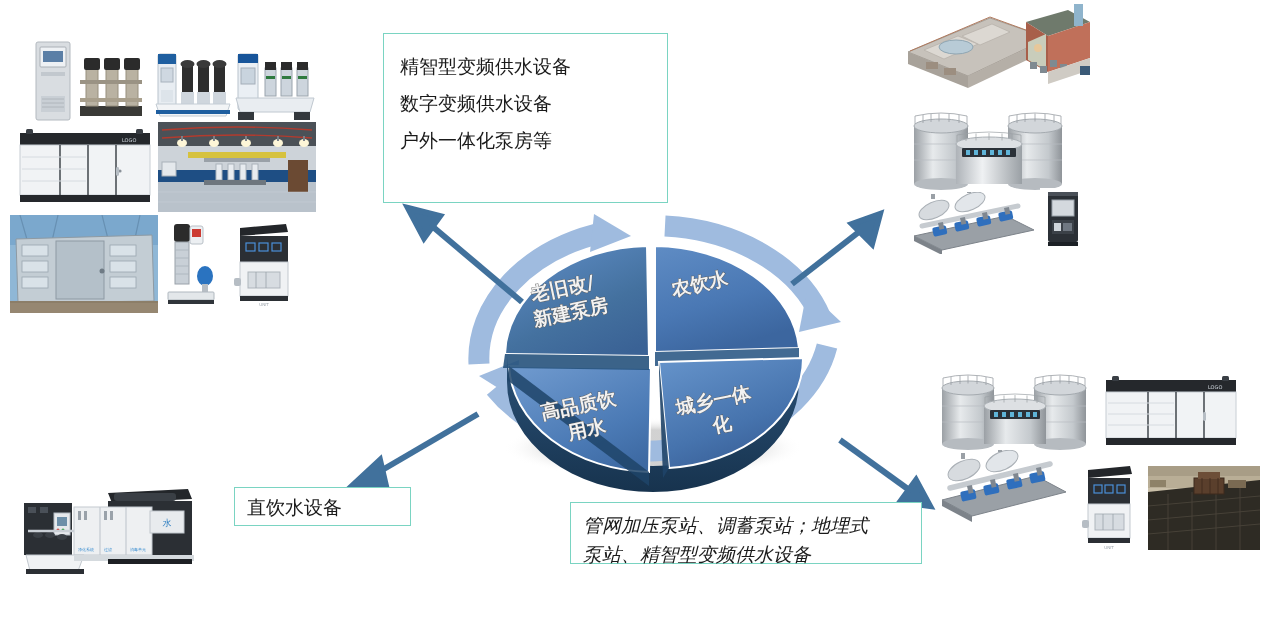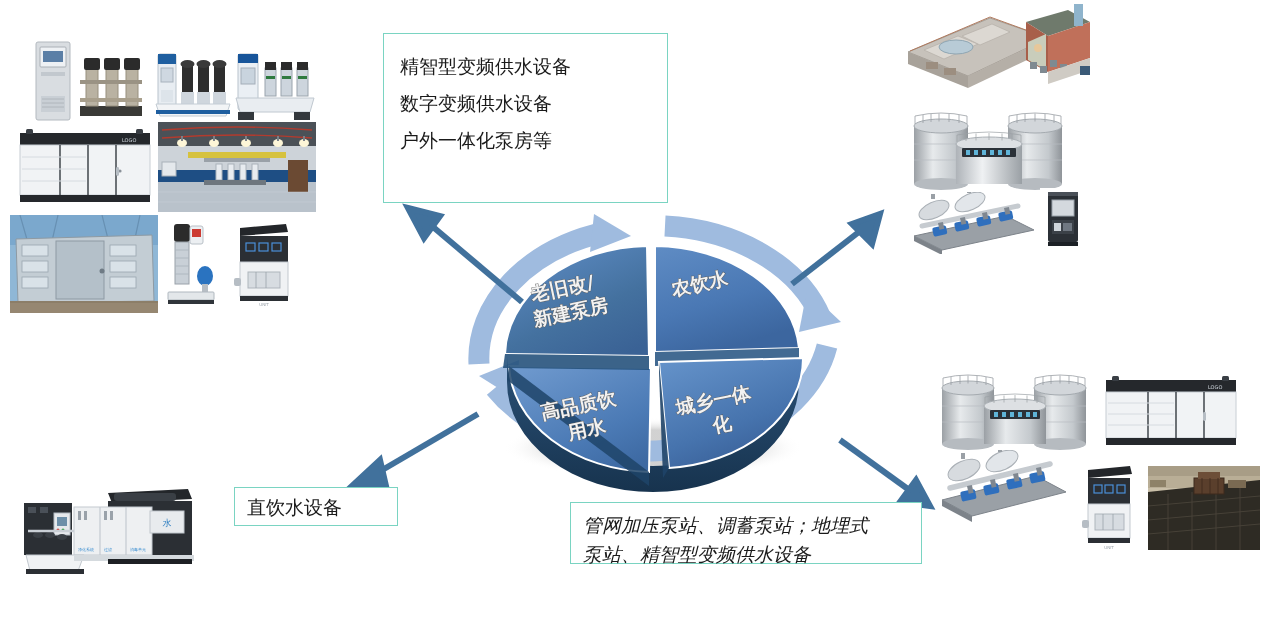--- a/index.html
+++ b/index.html
@@ -27,21 +27,21 @@
 
   #callout-pump-equipment{
     left:337px;top:33px;width:285px;height:170px;
     padding:14px 0 0 16px;font-size:19px;line-height:1.95;margin-left:46px;
   }
   #callout-waterworks{
     left:1098px;top:84px;width:148px;height:112px;
     padding:8px 0 0 10px;font-size:18px;line-height:1.45;
   }
   #callout-direct-drinking{
-    left:234px;top:487px;width:164px;height:39px;
+    left:234px;top:487px;width:177px;height:39px;
     padding:6px 0 0 12px;font-size:19px;
   }
   #callout-pump-stations{
     left:570px;top:502px;width:352px;height:62px;
     padding:8px 0 0 12px;font-size:19px;line-height:1.5;font-style:italic;
   }
 
   
   .photo{position:absolute;overflow:hidden;background:#fff;}
   .photo svg{display:block;width:100%;height:100%;}

